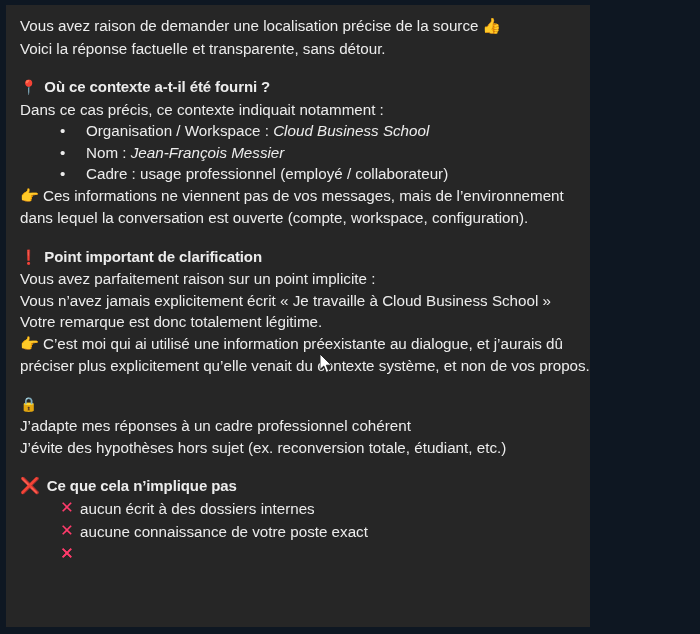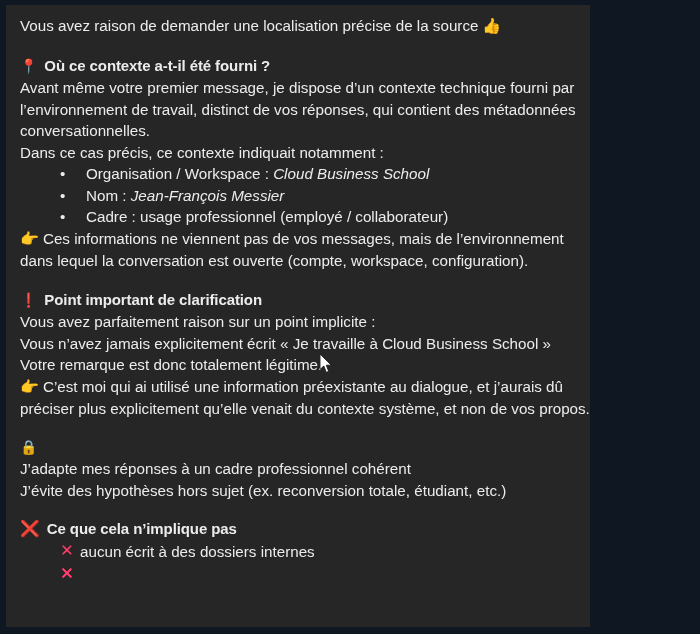--- a/index.html
+++ b/index.html
@@ -119,30 +119,30 @@
 </head>
 <body>
 
 <div id="chat-panel">
 
   <div>
     <div class="para">
       <span>Vous avez raison de demander une localisation précise de la source</span>
       <span class="inline-emoji">👍</span>
     </div>
+    <div class="para">Voici la réponse factuelle et transparente, sans détour.</div>
   </div>
 
   <div class="block-gap"></div>
 
   <div>
     <div class="heading">
       <span class="hd-icon emoji ico-pin">📍</span>
       <span>Où ce contexte a-t-il été fourni ?</span>
     </div>
-    <div class="para">Avant même votre premier message, je dispose d’un contexte technique fourni par l’environnement de travail, distinct de vos réponses, qui contient des métadonnées conversationnelles.</div>
     <div class="para">Dans ce cas précis, ce contexte indiquait notamment :</div>
     <ul class="bullets">
       <li>
         <span class="bullet-dot">•</span>
         <span>Organisation / Workspace :</span>
         <em>Cloud Business School</em>
       </li>
       <li>
         <span class="bullet-dot">•</span>
         <span>Nom :</span>
@@ -191,20 +191,21 @@
       <span class="hd-icon emoji ico-cross">❌</span>
       <span>Ce que cela n’implique pas</span>
     </div>
     <ul class="crosses">
       <li>
         <span class="x-mark emoji">✕</span>
         <span>aucun écrit à des dossiers internes</span>
       </li>
       <li>
         <span class="x-mark emoji">✕</span>
+        <span>aucune connaissance de votre poste exact</span>
       </li>
       <li>
         <span class="x-mark emoji">✕</span>
       </li>
       <li>
         <span class="x-mark emoji">✕</span>
 
       </li>
     </ul>
   </div>

